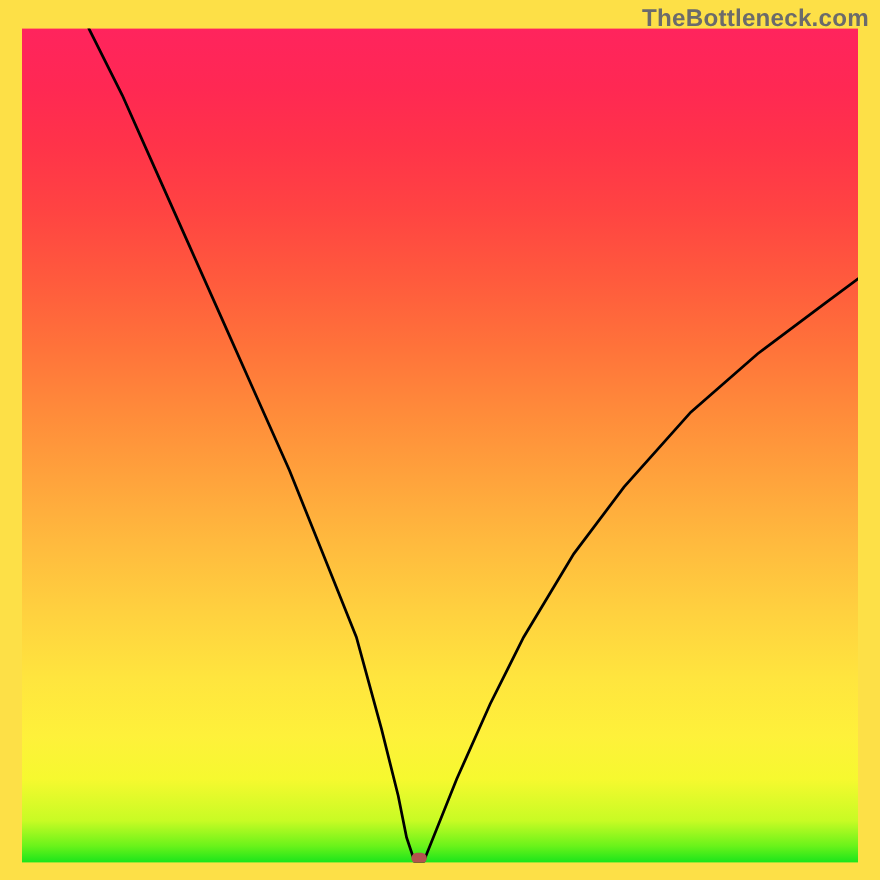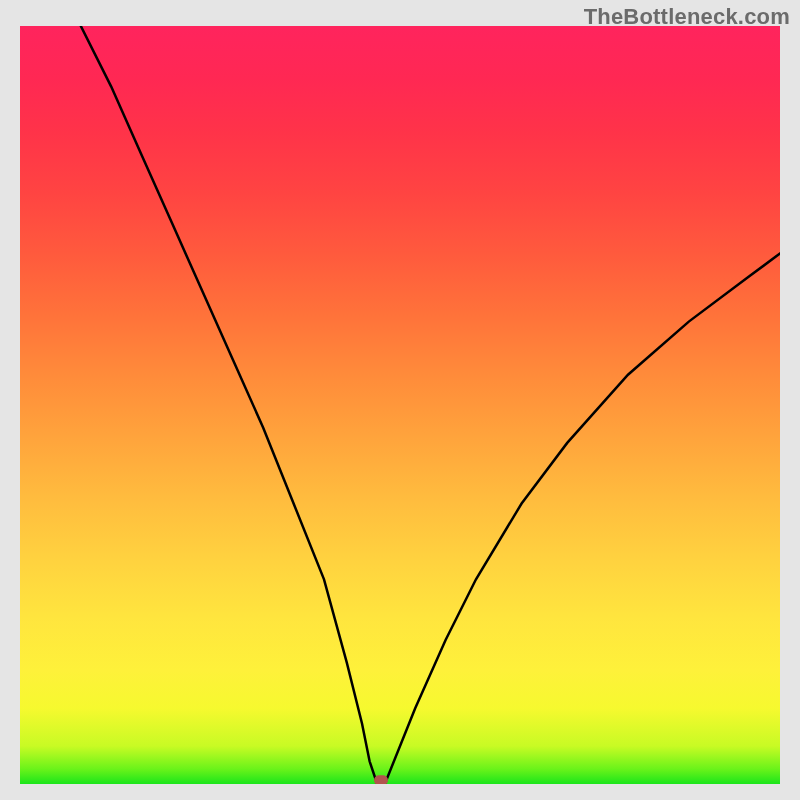--- a/index.html
+++ b/index.html
@@ -8,21 +8,21 @@
     width: 800px;
     height: 800px;
     background: #000;
     font-family: Arial, Helvetica, sans-serif;
     overflow: hidden;
   }
   .frame {
     position: relative;
     width: 800px;
     height: 800px;
-    background: #e5e5e5;
+    background: #fde047;
   }
   .watermark {
     position: absolute;
     top: 4px;
     right: 10px;
     color: #6b6b6b;
     font-size: 22px;
     font-weight: 600;
     letter-spacing: 0.2px;
     user-select: none;

